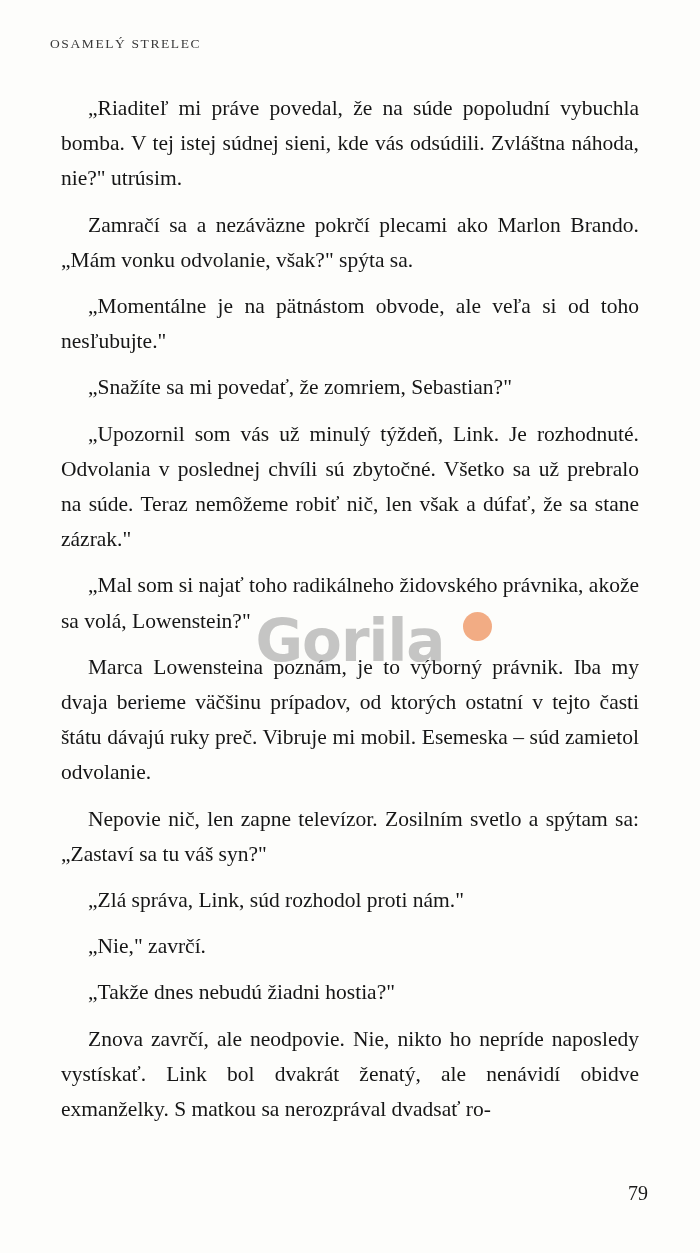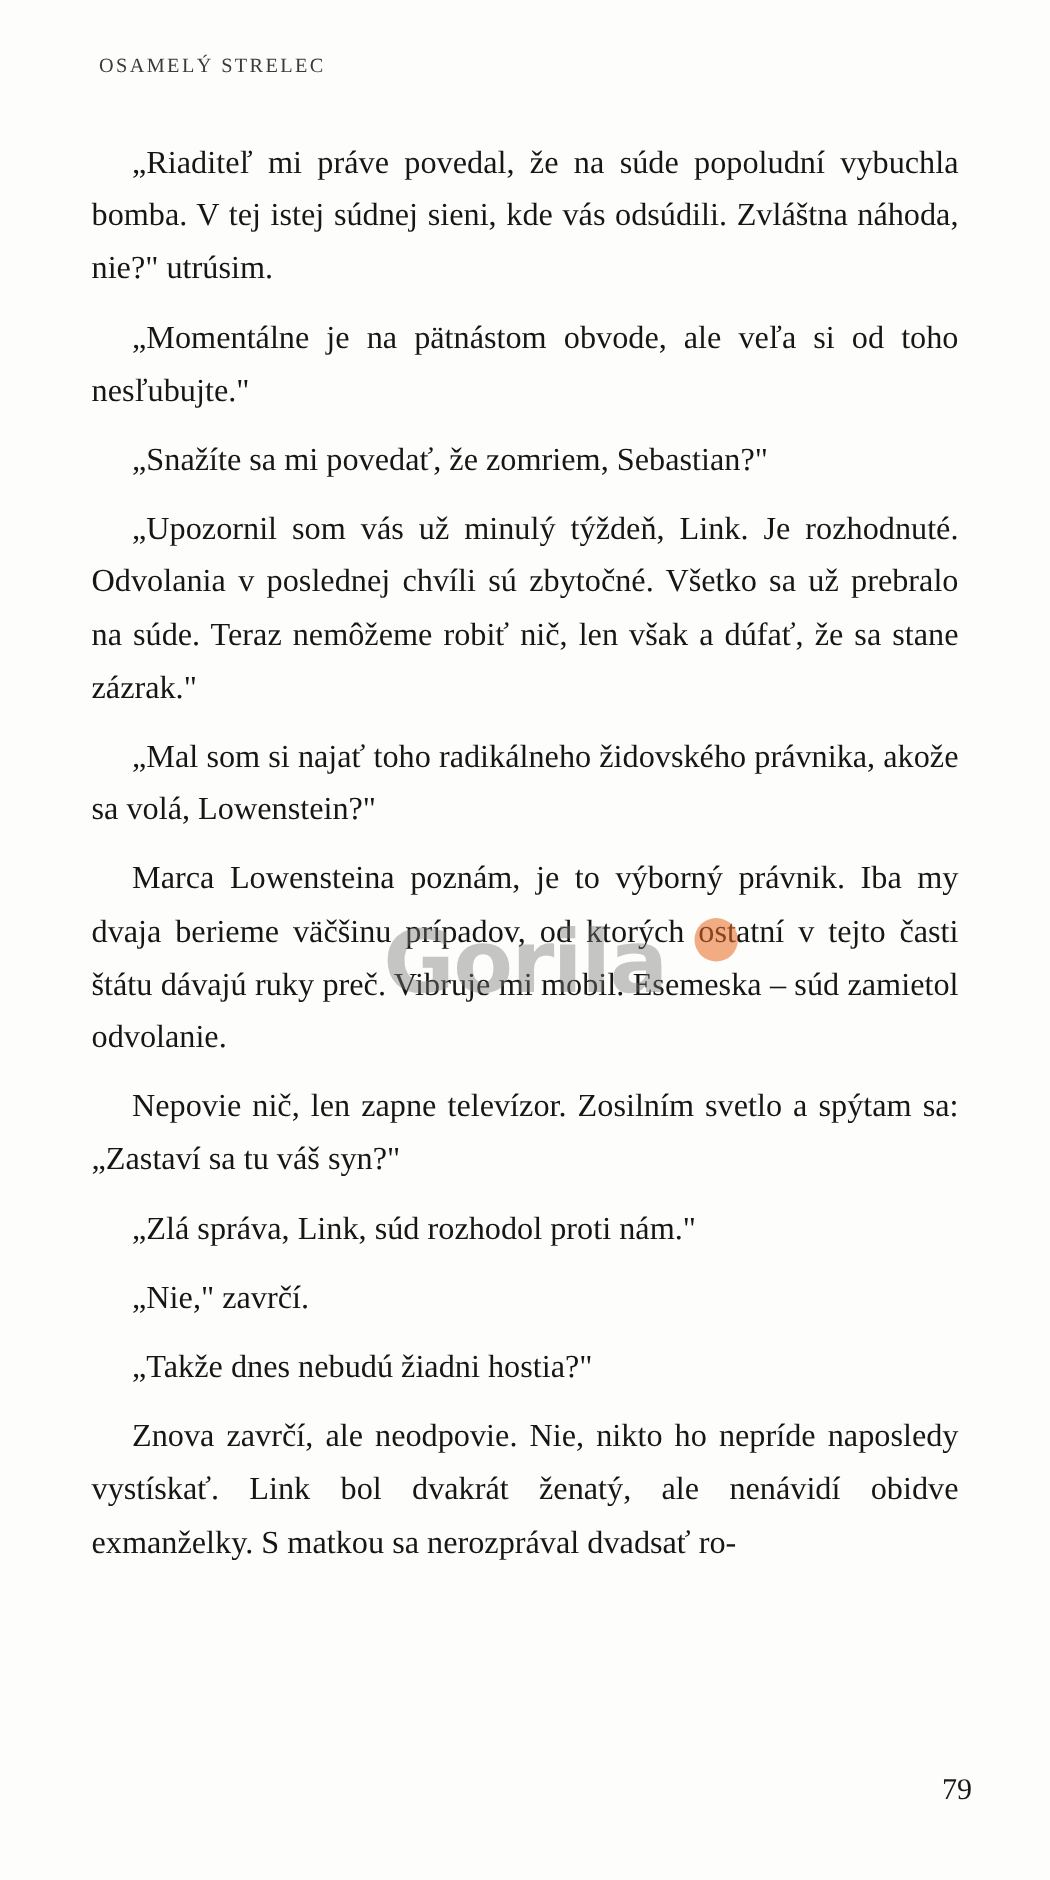--- a/index.html
+++ b/index.html
@@ -26,21 +26,20 @@
   .running-head {
     position: absolute;
     left: 50px;
     top: 36px;
     font-family: "Liberation Serif", serif;
     font-size: 13.5px;
     letter-spacing: 1.6px;
     color: #3a3a3a;
     text-transform: uppercase;
     font-weight: 400;
-    margin-left: 16px;
   }
   .body-text {
     position: absolute;
     left: 50px;
     top: 80px;
     width: 600px;
     font-size: 21.5px;
     line-height: 35.2px;
     text-align: justify;
     color: #161616;
@@ -92,20 +91,21 @@
 </style>
 </head>
 <body>
 
 <div class="page">
 
   <div class="running-head">Osamelý strelec</div>
 
   <div class="body-text">
     <p>„Riaditeľ mi práve povedal, že na súde popoludní vybuchla bomba. V tej istej súdnej sieni, kde vás odsúdili. Zvláštna náhoda, nie?" utrúsim.</p>
+    <p>Zamračí sa a nezáväzne pokrčí plecami ako Marlon Brando. „Mám vonku odvolanie, však?" spýta sa.</p>
     <p>„Momentálne je na pätnástom obvode, ale veľa si od toho nesľubujte."</p>
     <p>„Snažíte sa mi povedať, že zomriem, Sebastian?"</p>
     <p>„Upozornil som vás už minulý týždeň, Link. Je rozhodnuté. Odvolania v poslednej chvíli sú zbytočné. Všetko sa už prebralo na súde. Teraz nemôžeme robiť nič, len však a dúfať, že sa stane zázrak."</p>
     <p>„Mal som si najať toho radikálneho židovského právnika, akože sa volá, Lowenstein?"</p>
     <p>Marca Lowensteina poznám, je to výborný právnik. Iba my dvaja berieme väčšinu prípadov, od ktorých ostatní v tejto časti štátu dávajú ruky preč. Vibruje mi mobil. Esemeska – súd zamietol odvolanie.</p>
     <p>Nepovie nič, len zapne televízor. Zosilním svetlo a spýtam sa: „Zastaví sa tu váš syn?"</p>
     <p>„Zlá správa, Link, súd rozhodol proti nám."</p>
     <p>„Nie," zavrčí.</p>
     <p>„Takže dnes nebudú žiadni hostia?"</p>
     <p>Znova zavrčí, ale neodpovie. Nie, nikto ho nepríde naposledy vystískať. Link bol dvakrát ženatý, ale nenávidí obidve exmanželky. S matkou sa nerozprával dvadsať ro-</p>

